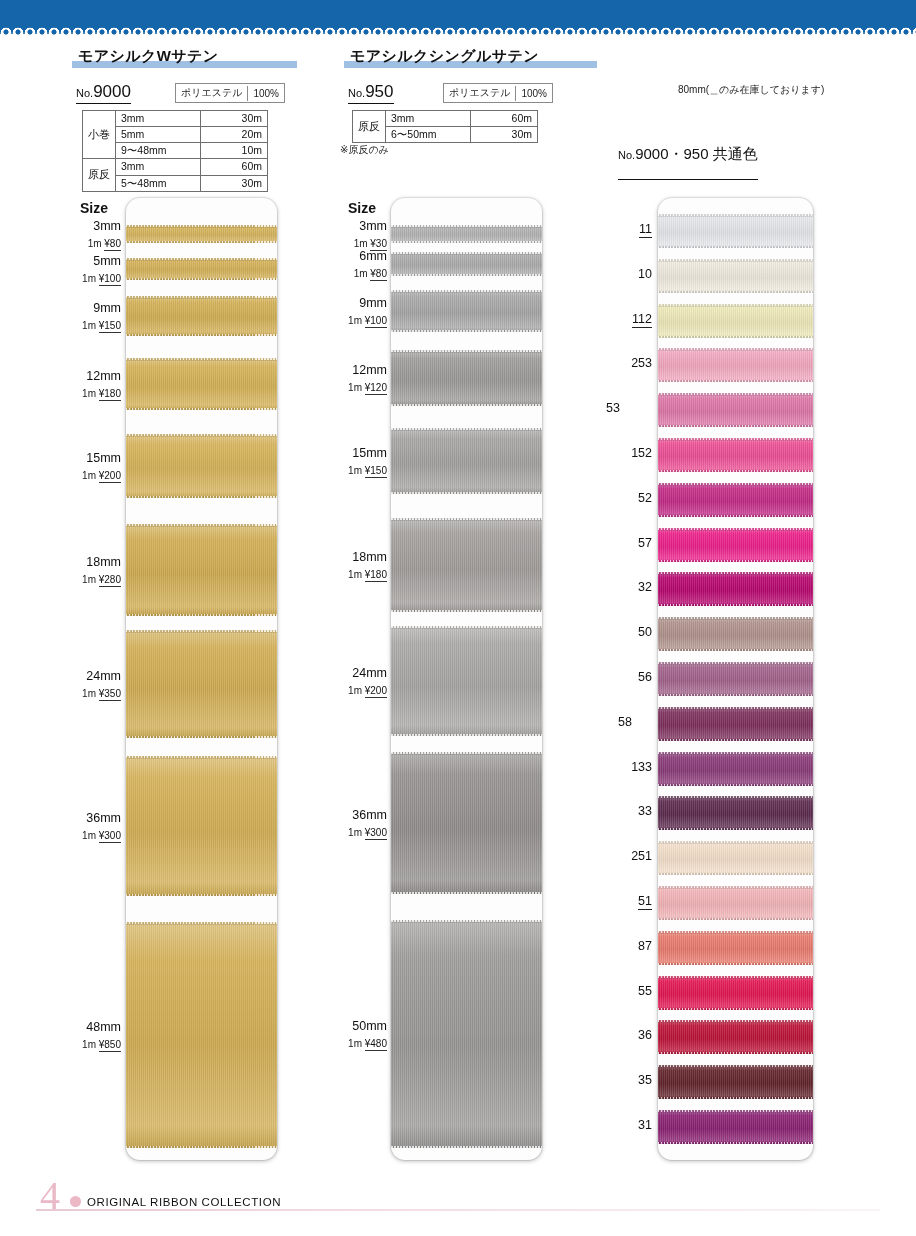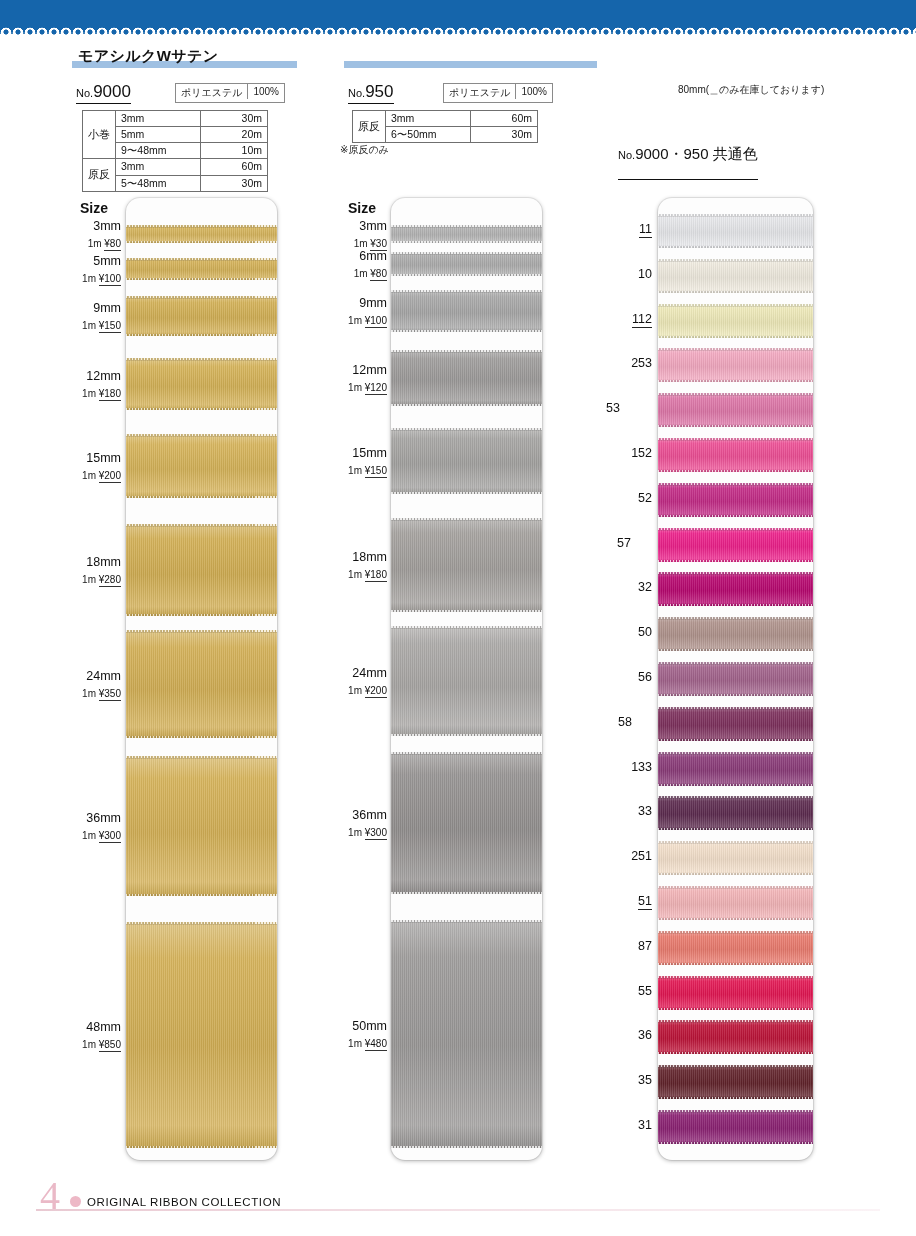--- a/index.html
+++ b/index.html
@@ -43,21 +43,21 @@
   }
 
   .code{
     position:absolute;font-size:17px;font-weight:400;color:#111;
     border-bottom:1.6px solid #111;padding-bottom:1px;white-space:nowrap;
   }
   .code small{font-size:11px;}
 
   .matbox{
     position:absolute;border:1px solid #8a8a8a;font-size:10px;
-    display:flex;align-items:flex-start;background:#fff;white-space:nowrap;
+    display:flex;align-items:center;background:#fff;white-space:nowrap;
   }
   .matbox span{padding:2px 5px;display:flex;align-items:center;color:#222;}
   .matbox span+span{border-left:1px solid #8a8a8a;}
 
   table.spec{
     position:absolute;border-collapse:collapse;font-size:10.5px;background:#fff;
   }
   table.spec td{
     border:1px solid #6f6f6f;padding:1px 5px;color:#111;white-space:nowrap;
     line-height:1.25;
@@ -220,20 +220,21 @@
     <div class="ribbon" style="top: 558px; height: 140px; background: rgb(213, 177, 86);">
       <div class="botedge"></div>
     </div>
     <div class="ribbon" style="top: 724px; height: 226px; background: rgb(212, 176, 85);">
       <div class="botedge"></div>
     </div>
   </div>
 
 <div class="title-wrap" style="left:344px;top:47px;width:253px;height:22px;">
   <div class="title-bar" style="width:253px;"></div>
+  <div class="title-text" style="padding-left:6px;">モアシルクシングルサテン</div>
 </div>
 
 <div class="code" style="left:348px;top:82px;">
   <small>No.</small><span>950</span>
 </div>
 
 <div class="matbox" style="left:443px;top:83px;">
   <span>ポリエステル</span>
   <span>100%</span>
 </div>
@@ -435,21 +436,21 @@
     <div class="mm">50mm</div>
     <div><span style="font-size: 10px;">1m </span><span class="pr">¥480</span></div>
   </div>
 <div class="cnum u" style="left: 596px; width: 56px; top: 222px;"><span>11</span></div>
 <div class="cnum" style="left: 596px; width: 56px; top: 266.8px;"><span>10</span></div>
 <div class="cnum u" style="left: 596px; width: 56px; top: 311.6px;"><span>112</span></div>
 <div class="cnum" style="left: 596px; width: 56px; top: 356.4px;"><span>253</span></div>
 <div class="cnum" style="left: 564px; width: 56px; top: 401.2px;"><span>53</span></div>
 <div class="cnum" style="left: 596px; width: 56px; top: 446px;"><span>152</span></div>
 <div class="cnum" style="left: 596px; width: 56px; top: 490.8px;"><span>52</span></div>
-<div class="cnum" style="left: 596px; width: 56px; top: 535.6px; text-align: center;"><span>57</span></div>
+<div class="cnum" style="left: 596px; width: 56px; top: 535.6px;"><span>57</span></div>
 <div class="cnum" style="left: 596px; width: 56px; top: 580.4px;"><span>32</span></div>
 <div class="cnum" style="left: 596px; width: 56px; top: 625.2px;"><span>50</span></div>
 <div class="cnum" style="left: 596px; width: 56px; top: 670px;"><span>56</span></div>
 <div class="cnum" style="left: 576px; width: 56px; top: 714.8px;"><span>58</span></div>
 <div class="cnum" style="left: 596px; width: 56px; top: 759.6px;"><span>133</span></div>
 <div class="cnum" style="left: 596px; width: 56px; top: 804.4px;"><span>33</span></div>
 <div class="cnum" style="left: 596px; width: 56px; top: 849.2px;"><span>251</span></div>
 <div class="cnum u" style="left: 596px; width: 56px; top: 894px;"><span>51</span></div>
 <div class="cnum" style="left: 596px; width: 56px; top: 938.8px;"><span>87</span></div>
 <div class="cnum" style="left: 596px; width: 56px; top: 983.6px;"><span>55</span></div>

